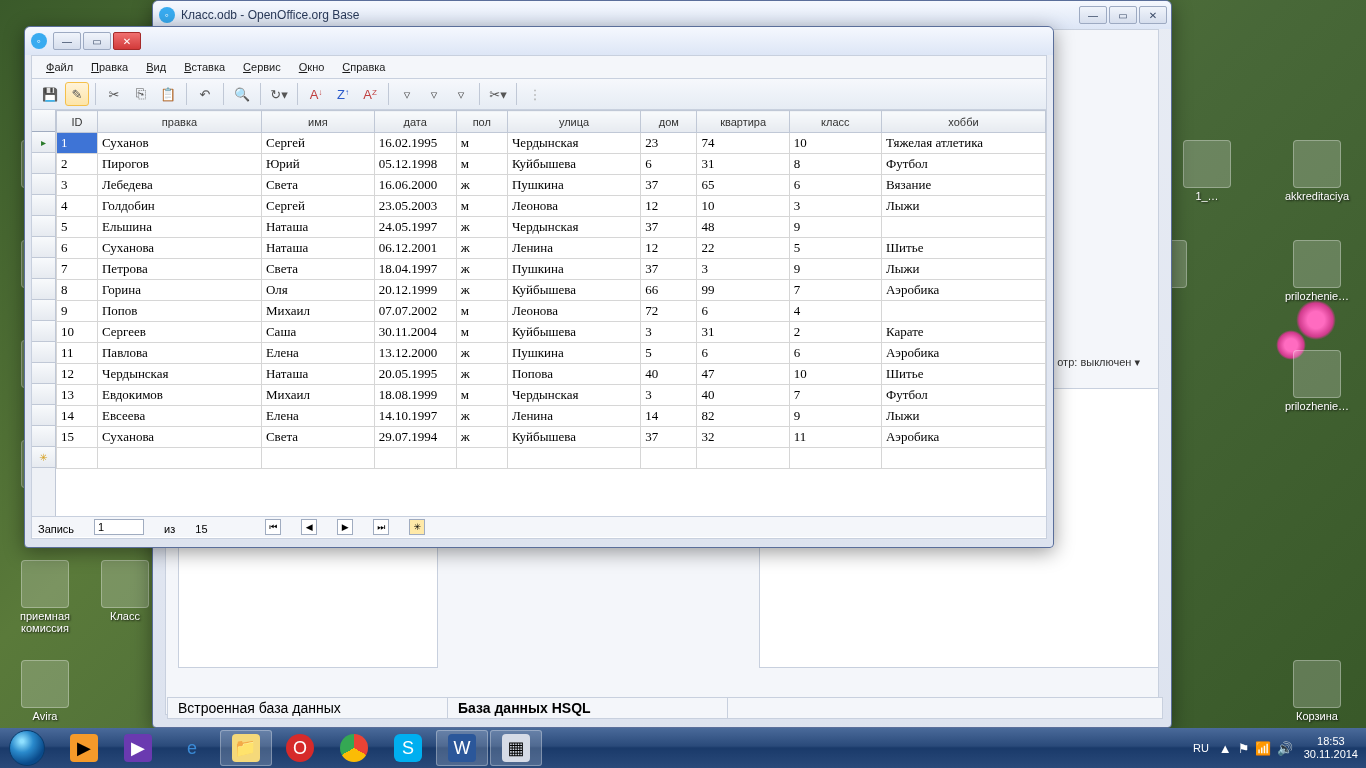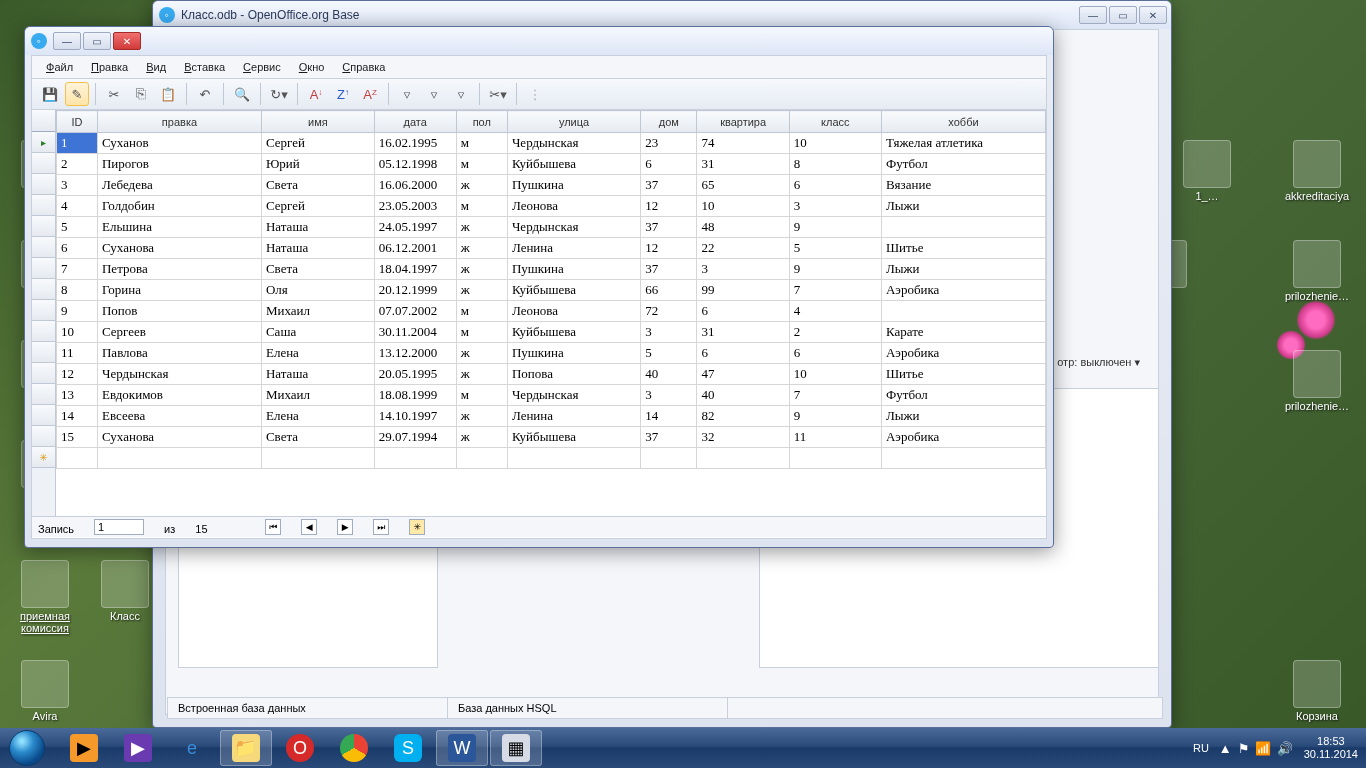--- a/index.html
+++ b/index.html
@@ -186,21 +186,21 @@
     border: 1px solid #c8d0de;
   }
   .back-status {
     position: absolute;
     left: 166px; right: 8px; bottom: 8px;
     height: 22px;
     background: #f4f6fa;
     border: 1px solid #c8d0de;
     display: flex;
     align-items: center;
-    font-size: 11px;
+    font-size: 14px;
   }
   .back-status .cell { padding: 0 10px; border-right:1px solid #c8d0de; height:100%; display:flex; align-items:center;}
   .back-filter {
     font-size: 11px;
     color: #333;
   }
 
   
   .taskbar {
     position: absolute;
@@ -257,21 +257,21 @@
         <div>Mac<br>Flas…</div>
       </div>
       <div class="desktop-icon" style="left: 10px; top: 340px;">
         <div class="ico"></div>
         <div>G…<br>C…</div>
       </div>
       <div class="desktop-icon" style="left: 10px; top: 440px;">
         <div class="ico"></div>
         <div>Шa…<br>жи…</div>
       </div>
-      <div class="desktop-icon" style="left: 10px; top: 560px; text-decoration: underline;">
+      <div class="desktop-icon" style="left: 10px; top: 560px;">
         <div class="ico"></div>
         <div>приемная<br>комиссия</div>
       </div>
       <div class="desktop-icon" style="left: 90px; top: 560px;">
         <div class="ico"></div>
         <div>Класс</div>
       </div>
       <div class="desktop-icon" style="left: 10px; top: 660px;">
         <div class="ico"></div>
         <div>Avira</div>
@@ -313,21 +313,21 @@
       <div class="winbtn">✕</div>
     </div>
   </div>
   <div class="client" style="position:absolute; inset:28px 6px 6px 6px; background:#f4f6fa;">
     <div style="position:absolute; right:18px; top:326px;" class="back-filter">отр: выключен ▾</div>
     <div class="back-panel" style="left:12px; top:358px; width:260px; height:280px;"></div>
     <div class="back-panel" style="left:593px; top:358px; width:400px; height:280px;"></div>
   </div>
   <div class="back-status" style="left:14px;">
     <div class="cell" style="width:280px;">Встроенная база данных</div>
-    <div class="cell" style="width:280px;">База данных HSQL</div>
+    <div class="cell" style="width:280px;font-weight:bold;">База данных HSQL</div>
   </div>
 </div>
 
 <div class="win active" style="left:24px; top:26px; width:1030px; height:522px;">
   <div class="titlebar">
     <div class="tb-icon">◦</div>
     <div class="winbtns">
       <div class="winbtn">—</div>
       <div class="winbtn">▭</div>
       <div class="winbtn close">✕</div>

